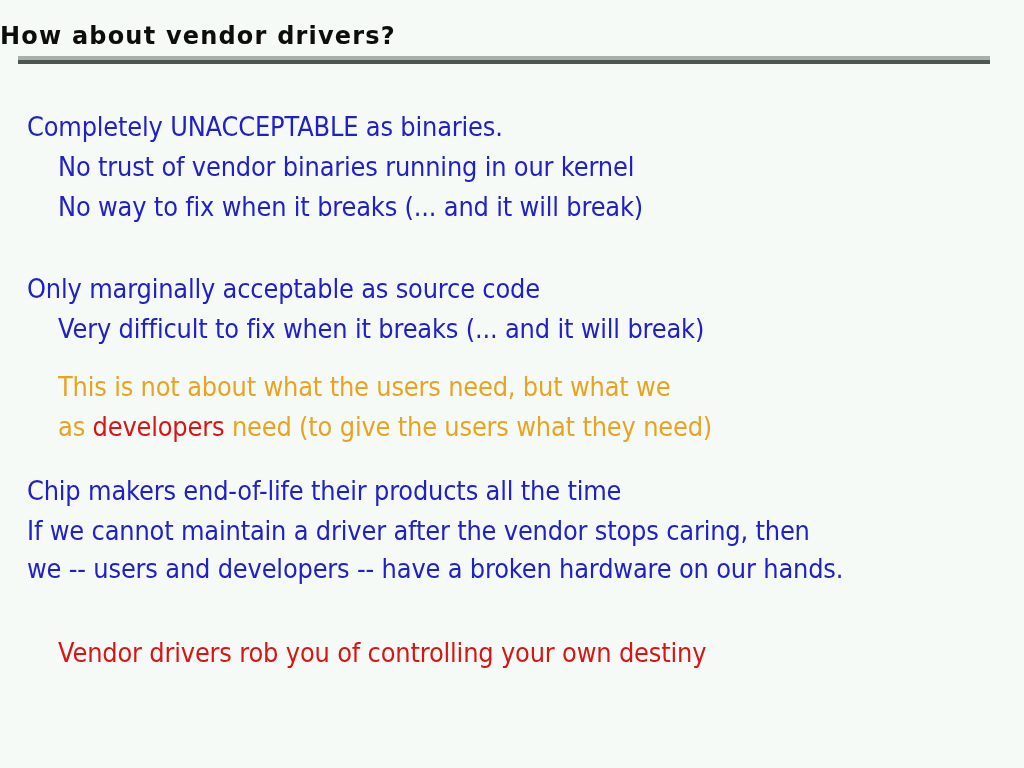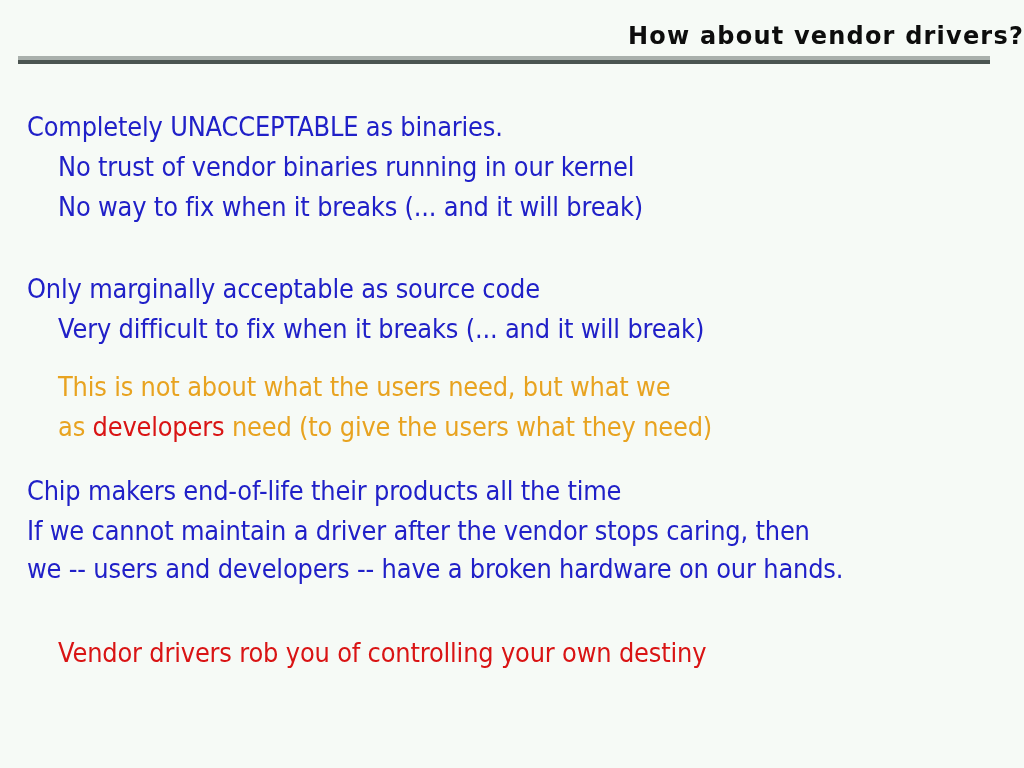--- a/index.html
+++ b/index.html
@@ -20,21 +20,21 @@
     background: #f6faf6;
     box-sizing: border-box;
   }
 
   
   .slide-title {
     position: absolute;
     top: 24px;
     left: 0;
     width: 1024px;
-    text-align: right;
+    text-align: left;
     font-family: "DejaVu Sans", sans-serif;
     font-weight: bold;
     font-size: 24px;
     letter-spacing: 1.2px;
     color: #0d0d0d;
     line-height: 1;
     white-space: nowrap;
   }
 
   

